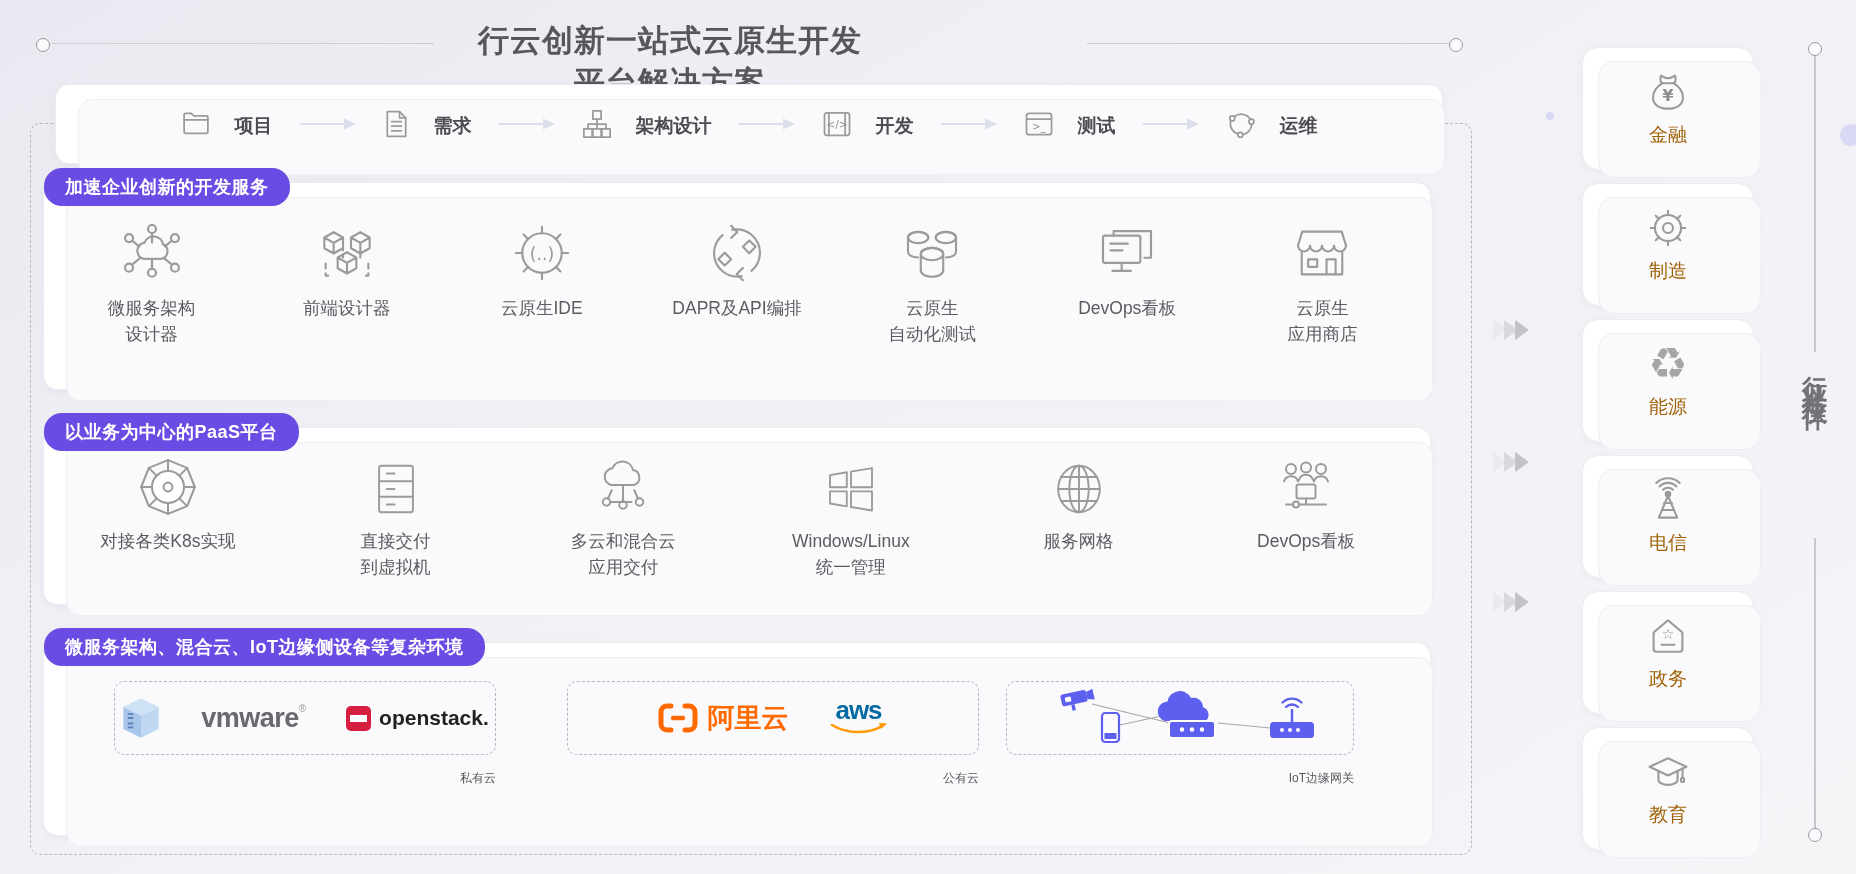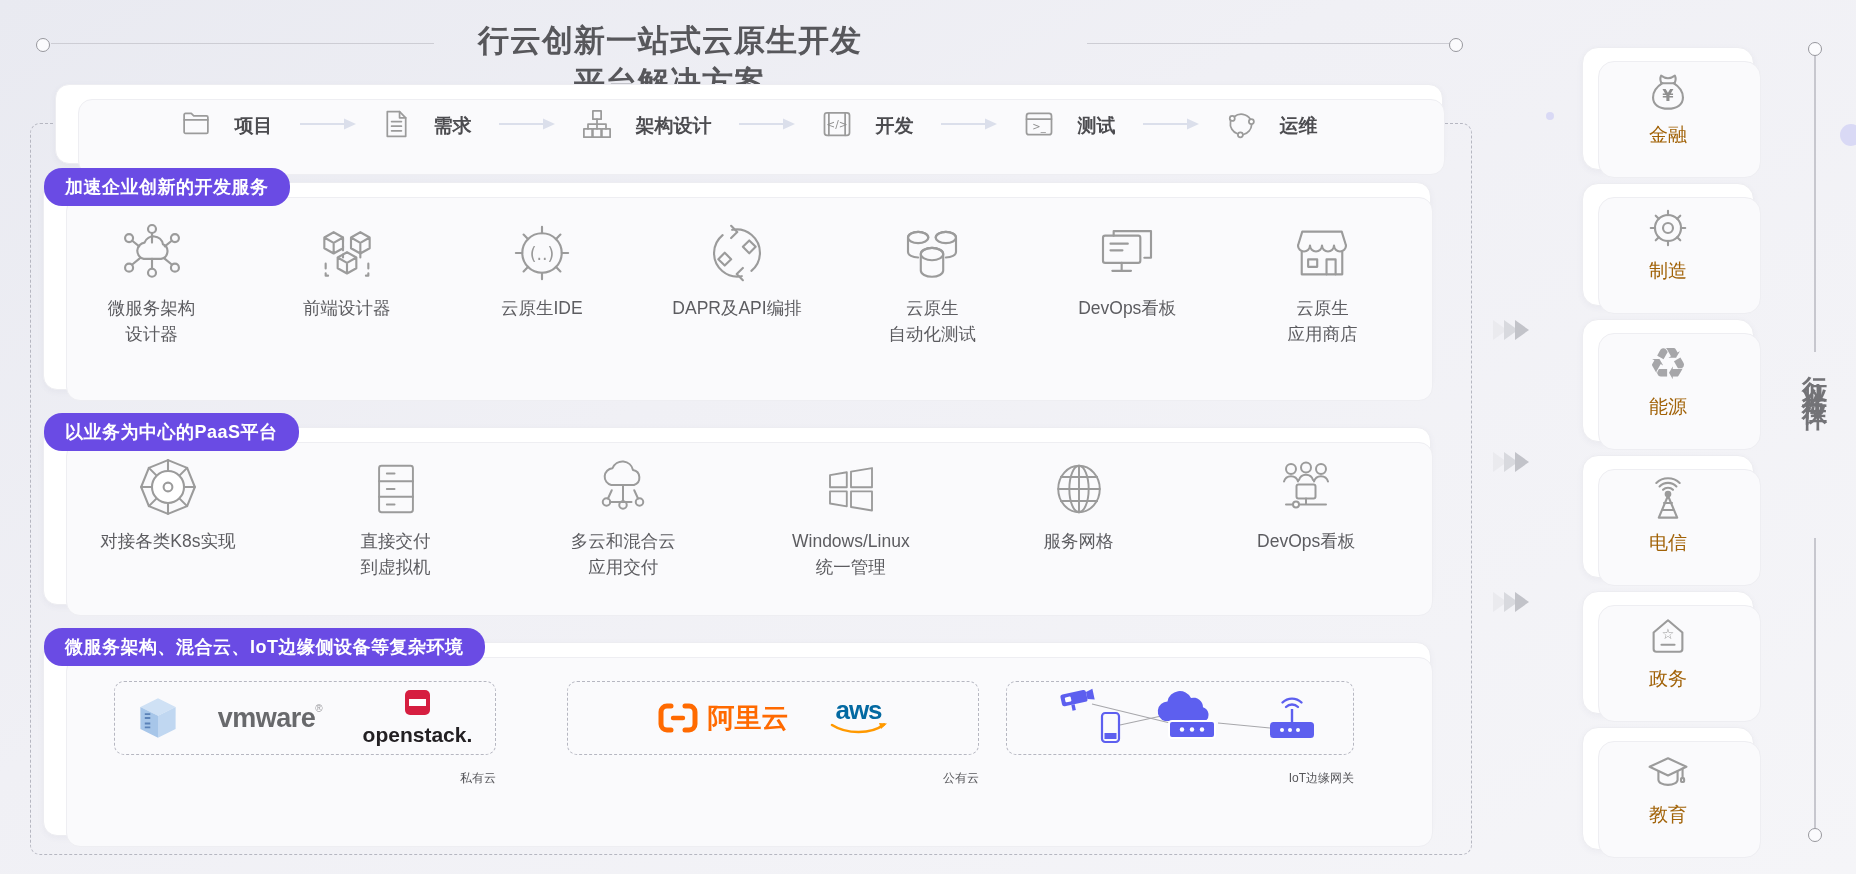--- a/index.html
+++ b/index.html
@@ -30,21 +30,21 @@
   .item{flex:1;display:flex;flex-direction:column;align-items:center;}
   .item-icon{height:76px;display:flex;align-items:flex-end;justify-content:center;}
   .item-label{margin-top:10px;font-size:17.5px;color:#5c5c60;text-align:center;white-space:pre-line;line-height:1.5;}
   .items2 .item-icon{height:64px;}
   
   .env{position:absolute;top:38px;}
   .env-box{border:1.6px dashed #b6b7c1;border-radius:10px;height:72px;display:flex;align-items:center;justify-content:center;gap:40px;}
   .env-label{margin-top:15px;text-align:right;font-size:12px;color:#57575b;}
   .vm-word{font-size:27px;font-weight:bold;color:#68696c;letter-spacing:-.5px;}
   .vm-reg{font-size:10px;color:#9a9a9e;vertical-align:top;}
-  .os-wrap{display:flex;align-items:center;gap:8px;flex-direction:column;}
+  .os-wrap{display:flex;align-items:center;gap:8px;}
   .os-mark{position:relative;width:25px;height:25px;background:#d61e40;border-radius:5px;}
   .os-mark::after{content:"";position:absolute;left:4px;right:4px;top:9px;height:7px;background:#fff;}
   .os-word{font-size:21px;font-weight:bold;color:#232023;}
   .ali-wrap{display:flex;align-items:center;gap:10px;}
   .ali-word{font-size:27px;font-weight:600;color:#ff6a00;}
   .aws-wrap{display:flex;flex-direction:column;align-items:center;}
   .aws-word{font-size:26px;font-weight:bold;color:#0369a1;letter-spacing:-1px;line-height:.9;}
   
   .chev{position:absolute;display:flex;align-items:center;}
   .chev i{width:0;height:0;border-top:10px solid transparent;border-bottom:10px solid transparent;border-left:14px solid #c4c5cb;margin-left:-3px;}

